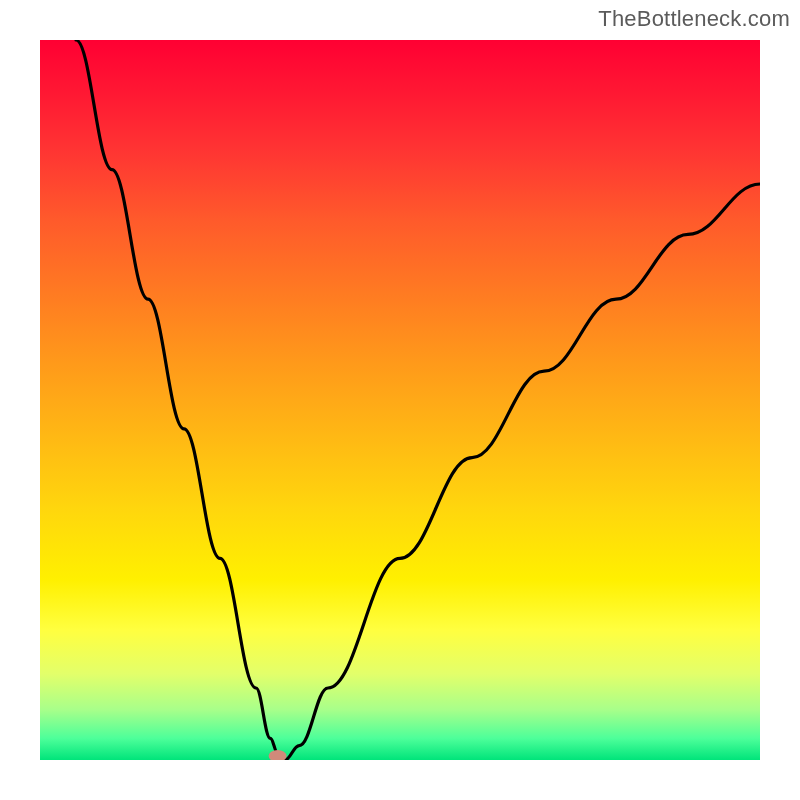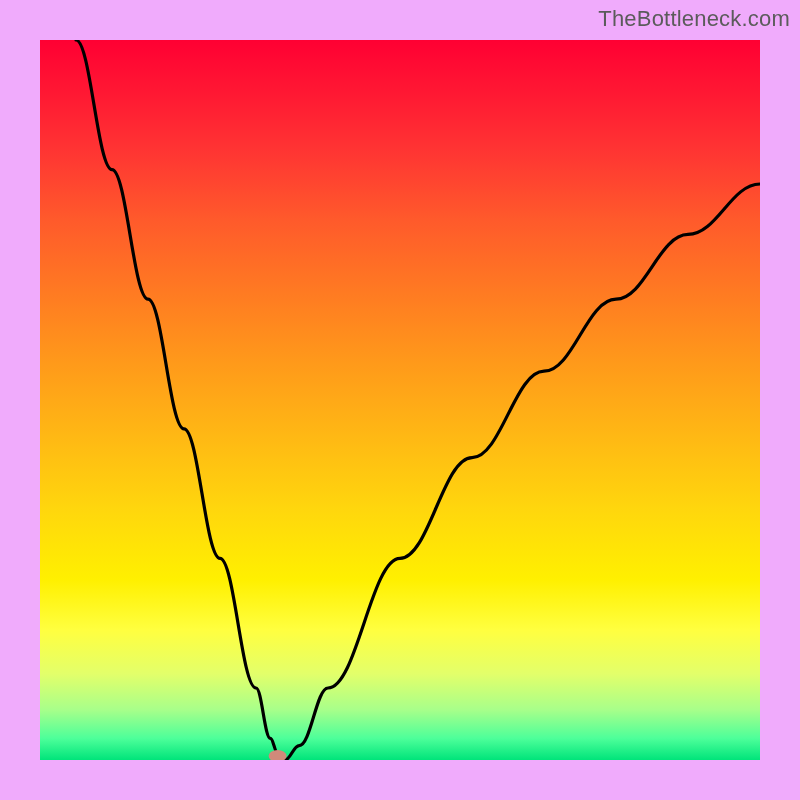--- a/index.html
+++ b/index.html
@@ -1,21 +1,21 @@
 <!DOCTYPE html>
 <html><head>
 <meta charset="utf-8">
 <style>
   * { margin: 0; padding: 0; box-sizing: border-box; }
   html, body { width: 800px; height: 800px; overflow: hidden; background: #000; }
   .container {
     position: relative;
     width: 800px;
     height: 800px;
-    background: #f0abfc;
+    background: #ffffff;
   }
   .plot-area {
     position: absolute;
     left: 40px;
     top: 40px;
     width: 720px;
     height: 720px;
     background: linear-gradient(to bottom,
       #ff0033 0%,
       #ff1a33 8%,

